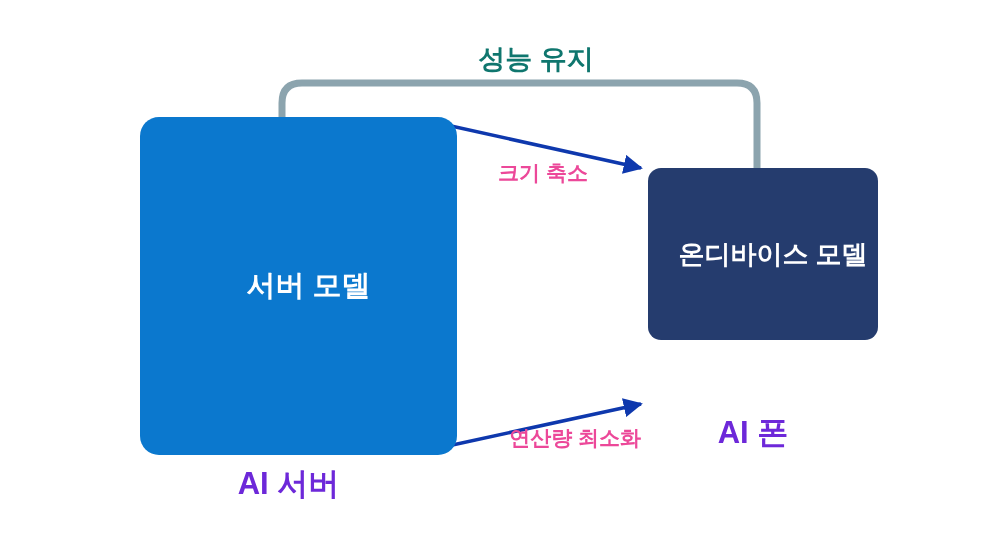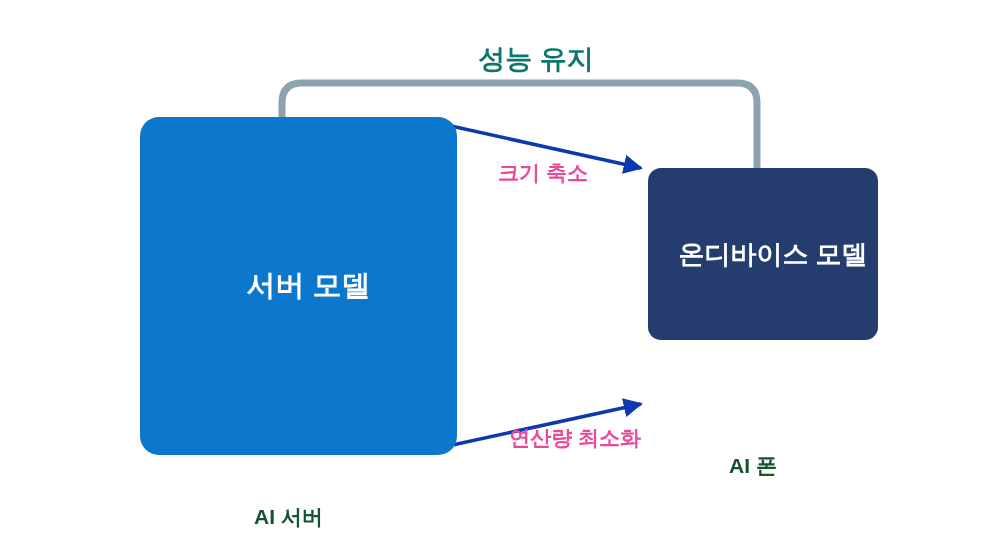--- a/index.html
+++ b/index.html
@@ -62,23 +62,22 @@
   .arrow-label-top {
     left: 463px; top: 159px;
     width: 160px;
   }
   .arrow-label-bottom {
     left: 441px; top: 424px;
     width: 200px;
     text-align: right;
   }
   .caption {
-    color: #14532d;
-    font-size: 21px;
-    margin-top: 40px;
+    color: #6d28d9;
+    font-size: 31px;
   }
   .caption-server {
     left: 140px; top: 463px;
     width: 297px;
   }
   .caption-device {
     left: 648px; top: 412px;
     width: 210px;
   }
 </style>

